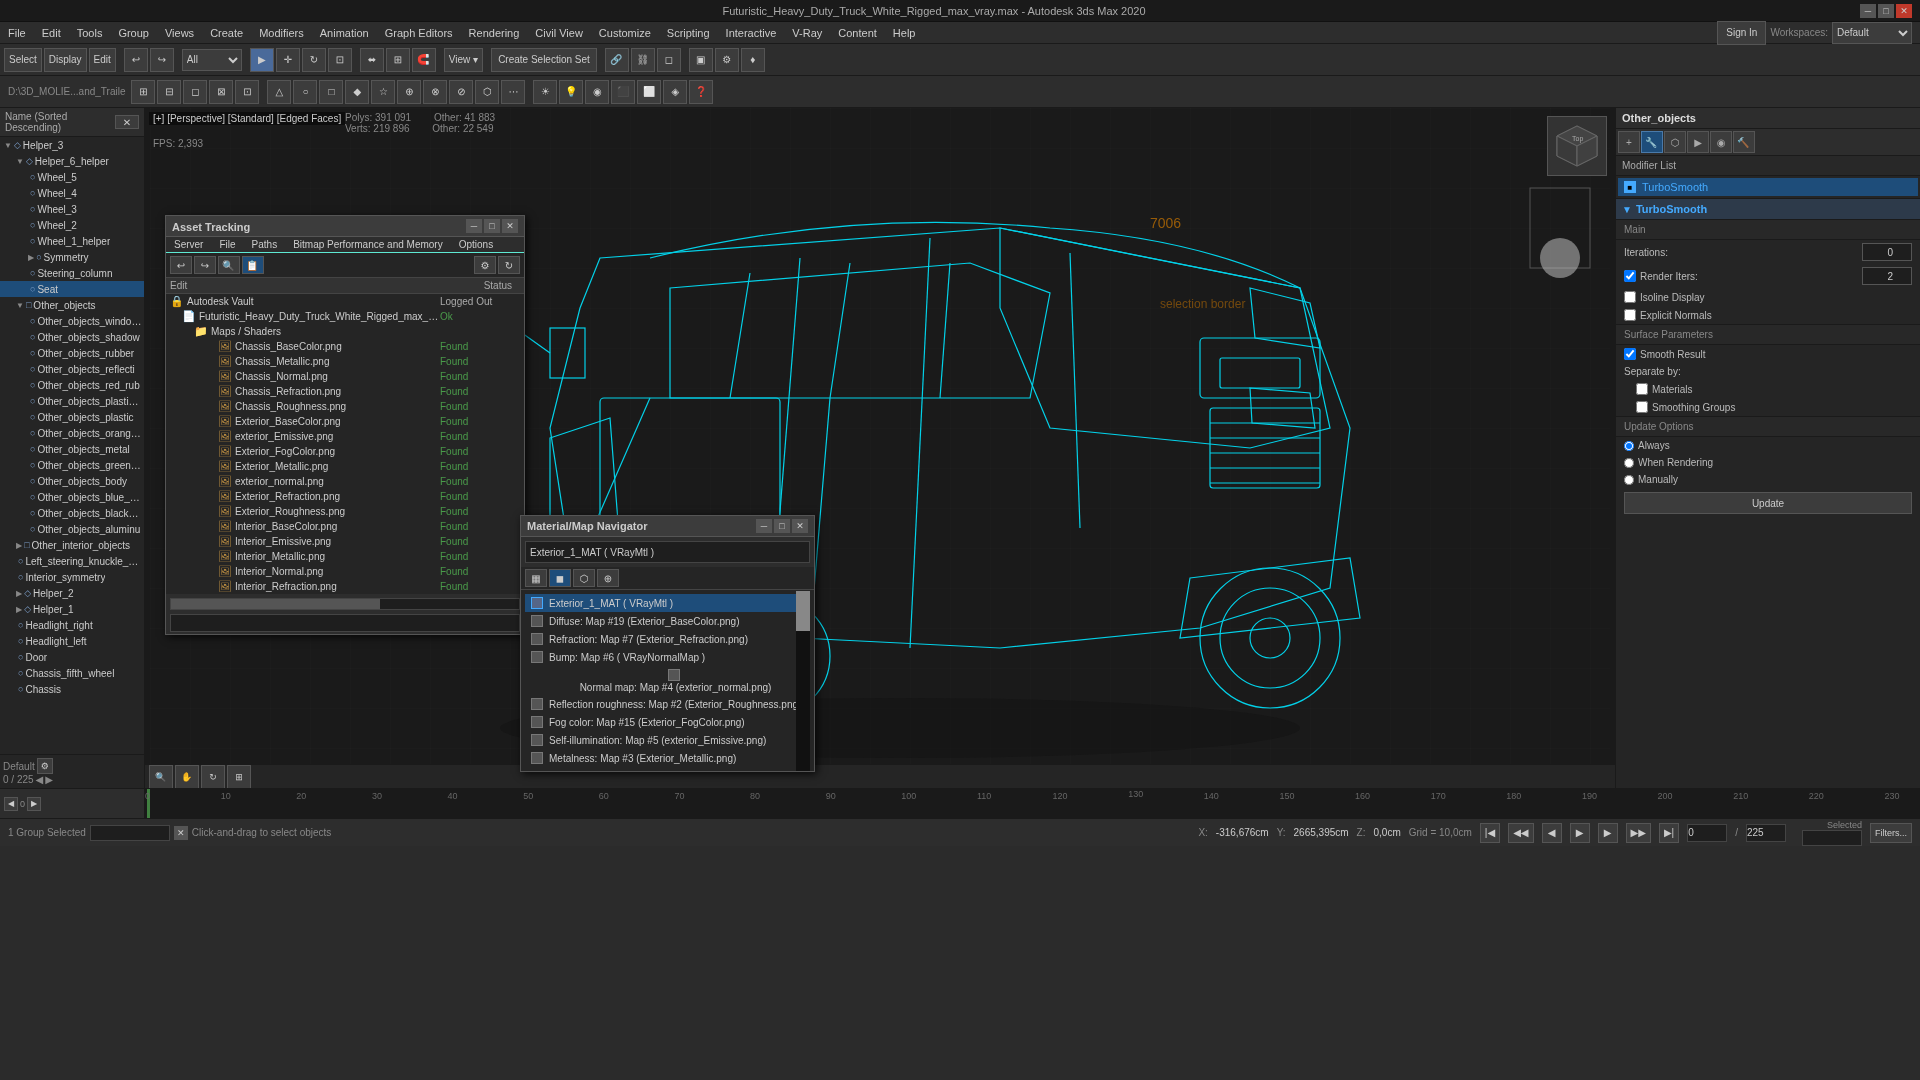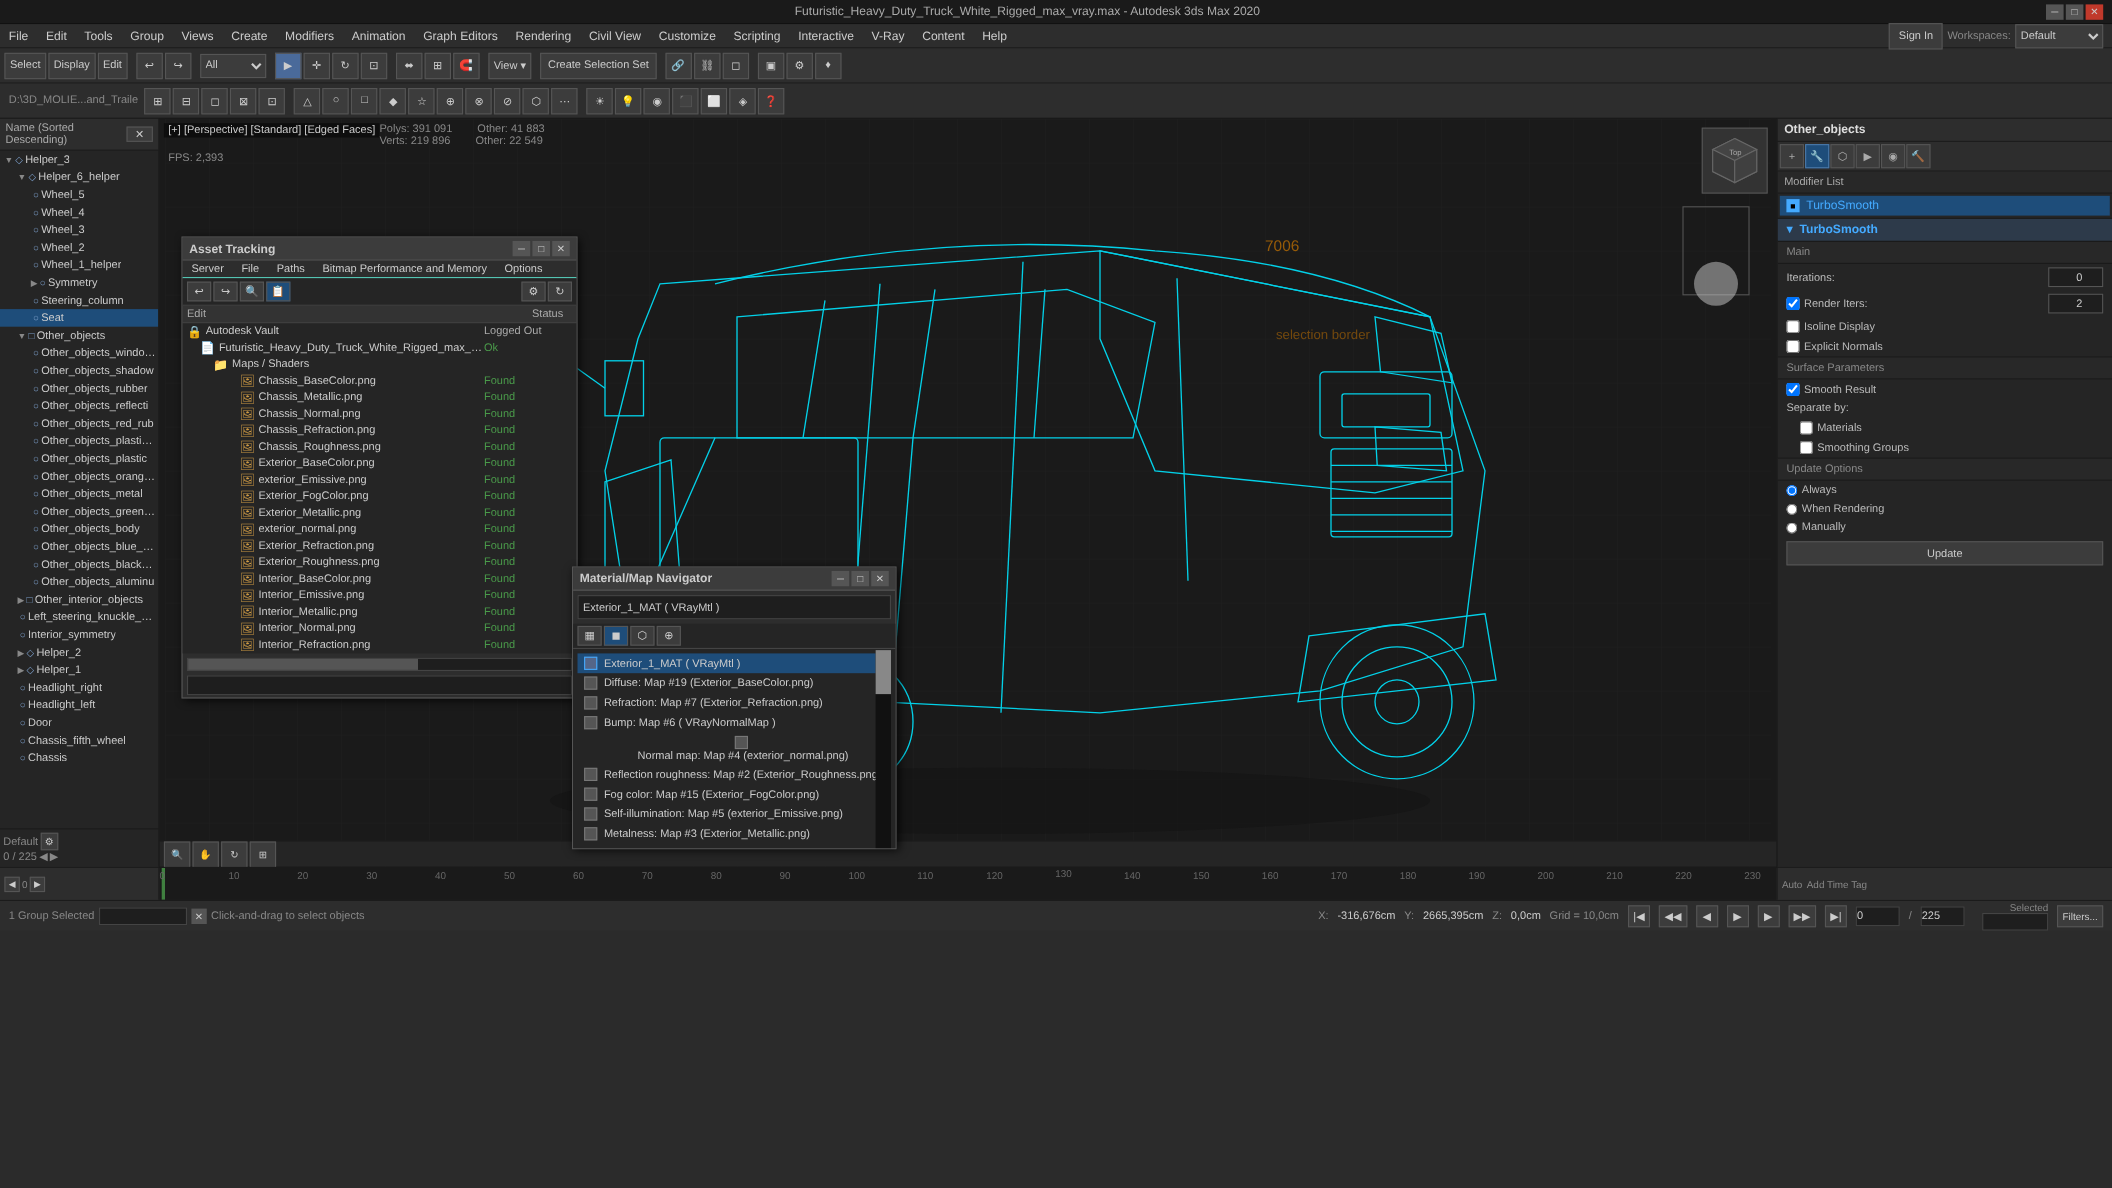--- a/index.html
+++ b/index.html
@@ -882,24 +882,20 @@
         <span class="tl-tick" style="left: 68.1739%; top: 2px;">160</span>
         <span class="tl-tick" style="left: 72.4348%; top: 2px;">170</span>
         <span class="tl-tick" style="left: 76.6957%; top: 2px;">180</span>
         <span class="tl-tick" style="left: 80.9565%; top: 2px;">190</span>
         <span class="tl-tick" style="left: 85.2174%; top: 2px;">200</span>
         <span class="tl-tick" style="left: 89.4783%; top: 2px;">210</span>
         <span class="tl-tick" style="left: 93.7391%; top: 2px;">220</span>
         <span class="tl-tick" style="left: 98%; top: 2px;">230</span>
       </div>
   </div>
-  <div style="width:305px; min-width:305px; height:100%; background:#2d2d2d; border-left:1px solid #1a1a1a; display:flex; align-items:center; padding:0 4px; gap:4px;">
-    <span style="font-size:9px; color:#888;">Auto</span>
-    <span style="font-size:9px; color:#888;">Add Time Tag</span>
-  </div>
 </div>
 
 <div id="playback-bar" style="display:flex; align-items:center; width:100%; height:28px; background:#2d2d2d; border-top:1px solid #1a1a1a; padding:0 8px; gap:4px;">
 
   <span style="font-size:10px;color:#888;">1 Group Selected</span>
   <div style="width:80px; height:16px; background:#1e1e1e; border:1px solid #444; display:flex; align-items:center; padding:0 3px;">
     <input type="text" style="background: transparent; border: none; color: rgb(204, 204, 204); font-size: 10px; width: 100%;" placeholder="">
   </div>
   <button style="width:14px;height:14px;background:#555;border:none;color:#ccc;font-size:9px;">✕</button>
   <span style="font-size:10px;color:#888;">Click-and-drag to select objects</span>

